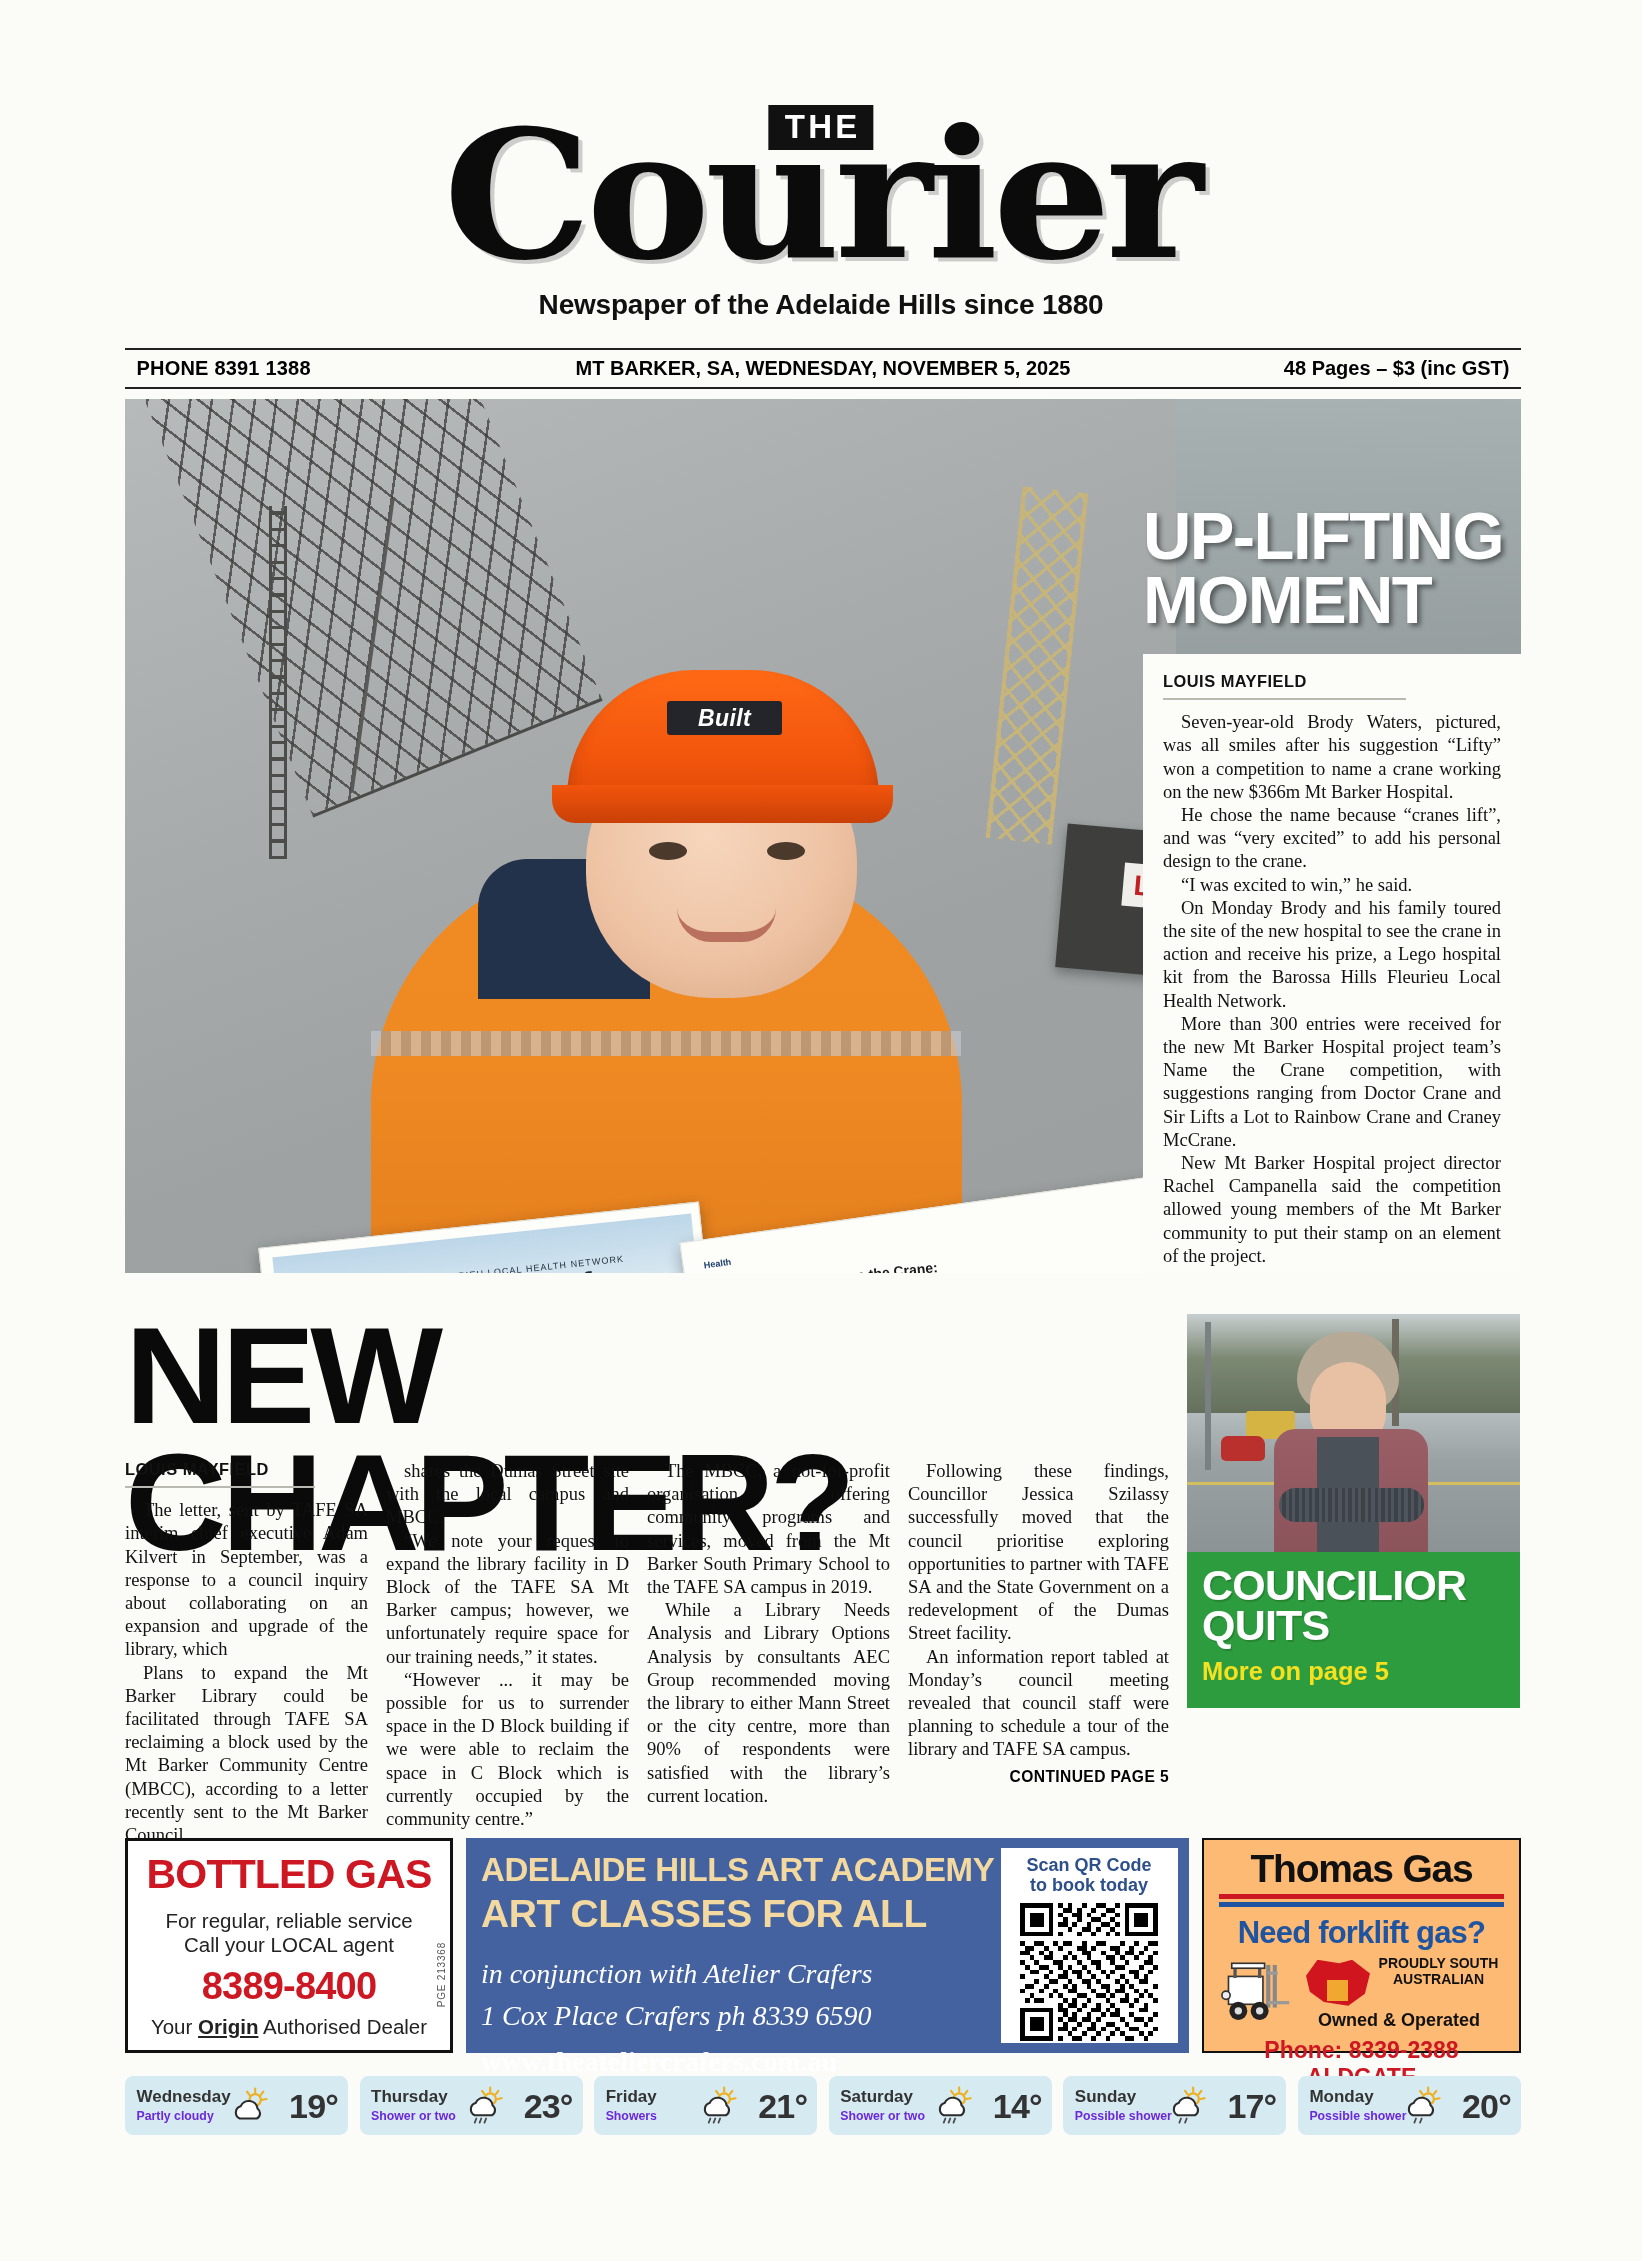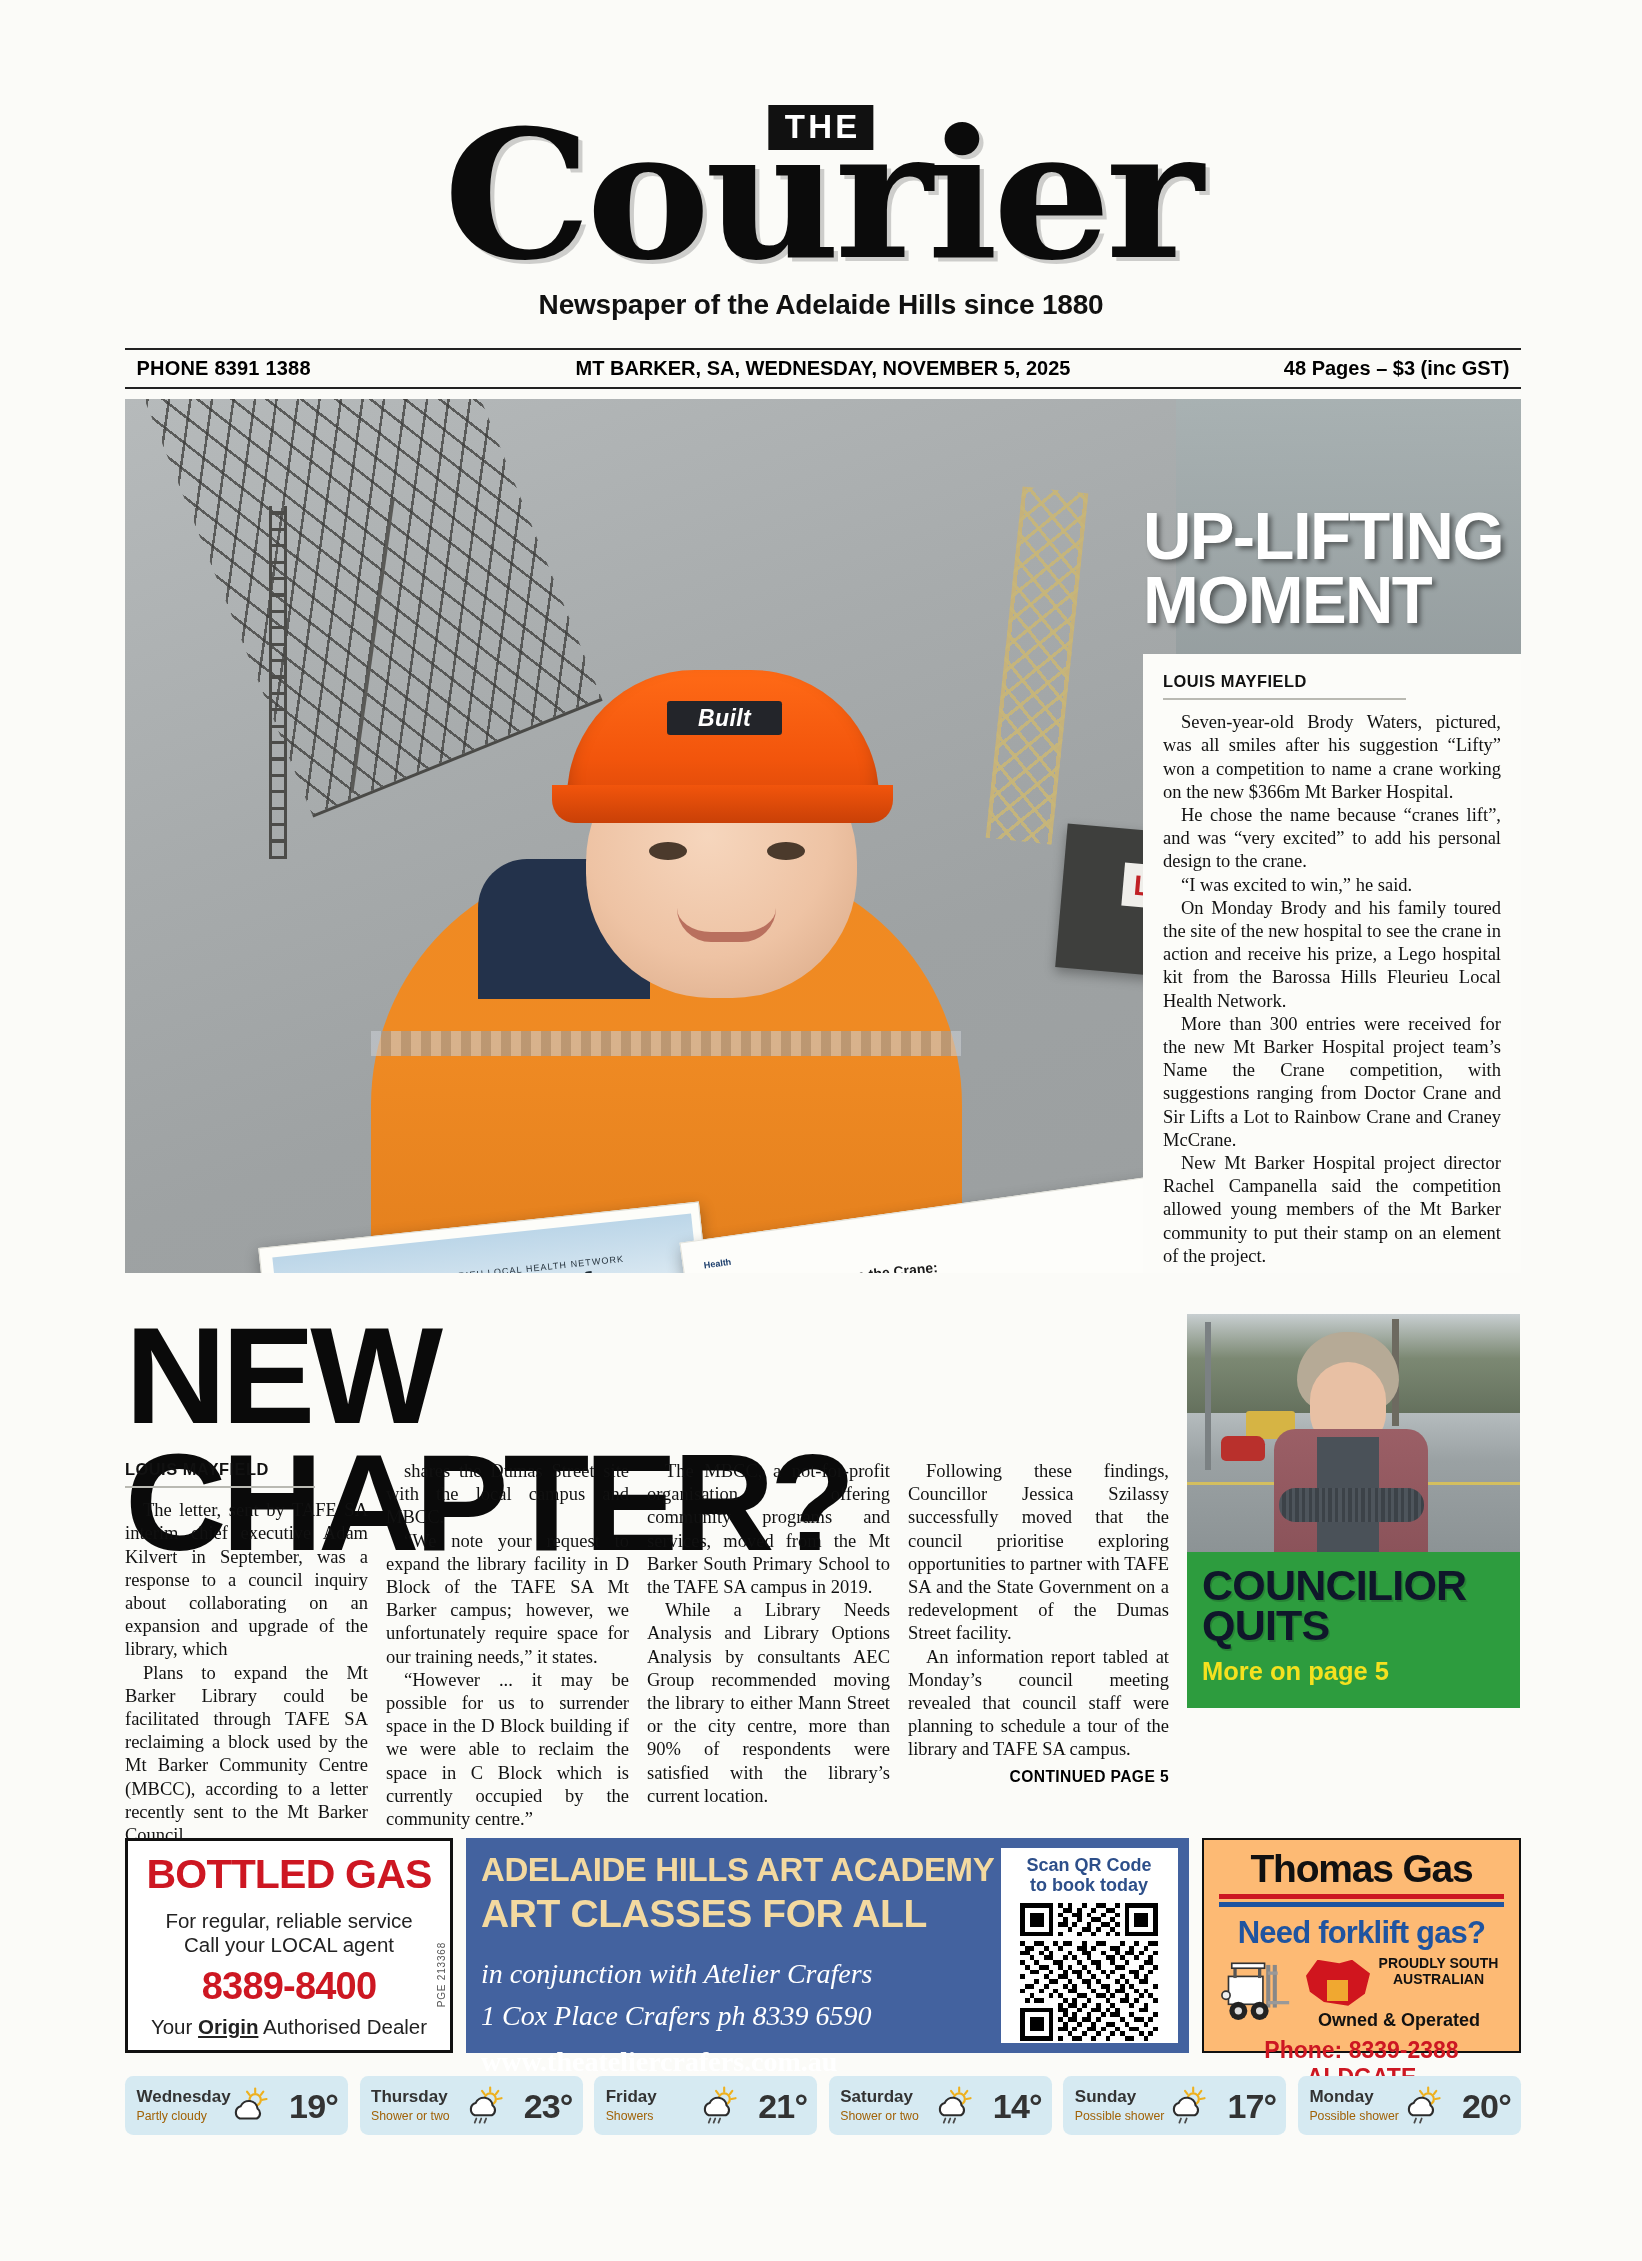--- a/index.html
+++ b/index.html
@@ -248,21 +248,21 @@
   .cq-hair { position: absolute; left: 28px; top: 0; width: 102px; height: 79px; background: #b6aa96; border-radius: 51px 51px 33px 33px; }
   .cq-face { position: absolute; left: 41px; top: 30px; width: 76px; height: 85px; background: #e8c0a4; border-radius: 38px 38px 33px 33px; }
   .cq-torso { position: absolute; left: 5px; top: 97px; width: 154px; height: 123px; background: linear-gradient(180deg,#9b5f66,#8b535a); border-radius: 21.3px 21.3px 0 0; }
   .cq-inner { position: absolute; left: 48px; top: 105px; width: 62px; height: 115px; background: #4a5158; }
   .cq-arm { position: absolute; left: 10px; top: 156px; width: 145px; height: 34px; background: repeating-linear-gradient(90deg,#4e555c 0 3.3px,#3c4248 3.3px 6.6px); border-radius: 16.4px; }
   .cq-green {
     position: absolute; left: 1187px; top: 1552px; width: 333px; height: 156px;
     background: #2d9c3e; padding: 13px 15px 0 15px;
   }
   .cq-title {
-    color: #0f172a; font-weight: bold; font-size: 43px; line-height: .94;
+    color: #ffffff; font-weight: bold; font-size: 43px; line-height: .94;
     letter-spacing: -0.8px; text-shadow: 1.6px 1.6px 0 rgba(0,0,0,.15);
   }
   .cq-more { color: #f5e11f; font-weight: bold; font-size: 25.5px; margin-top: 11.5px; }
 
   
   .ad1 {
     position: absolute; left: 125px; top: 1838px; width: 328px; height: 215px;
     background: #fff; border: 3.3px solid #111; padding: 8.2px 11.5px;
     text-align: center;
   }
@@ -313,21 +313,21 @@
   .weather {
     position: absolute; left: 125px; top: 2076px; width: 1396px; height: 59px;
     display: flex; gap: 11.5px;
   }
   .wcard {
     flex: 1; background: #d6eaf2; border-radius: 8.2px;
     display: flex; align-items: center; padding: 0 11.5px;
     position: relative;
   }
   .wday { font-size: 17px; font-weight: bold; color: #333; line-height: 1.1; }
-  .wdesc { font-size: 12.3px; font-weight: normal; color: #a16207; margin-top: 1.6px; }
+  .wdesc { font-size: 12.3px; font-weight: bold; color: #6d28d9; margin-top: 1.6px; }
   .wicon { position: absolute; right: 79px; top: 10px; width: 39px; height: 39px; }
   .wtemp {
     position: absolute; right: 10px; top: 50%; transform: translateY(-50%);
     font-size: 34px; font-weight: bold; color: #333; letter-spacing: -0.8px;
   }
 </style>
 </head>
 <body>
 
 <div class="page">

